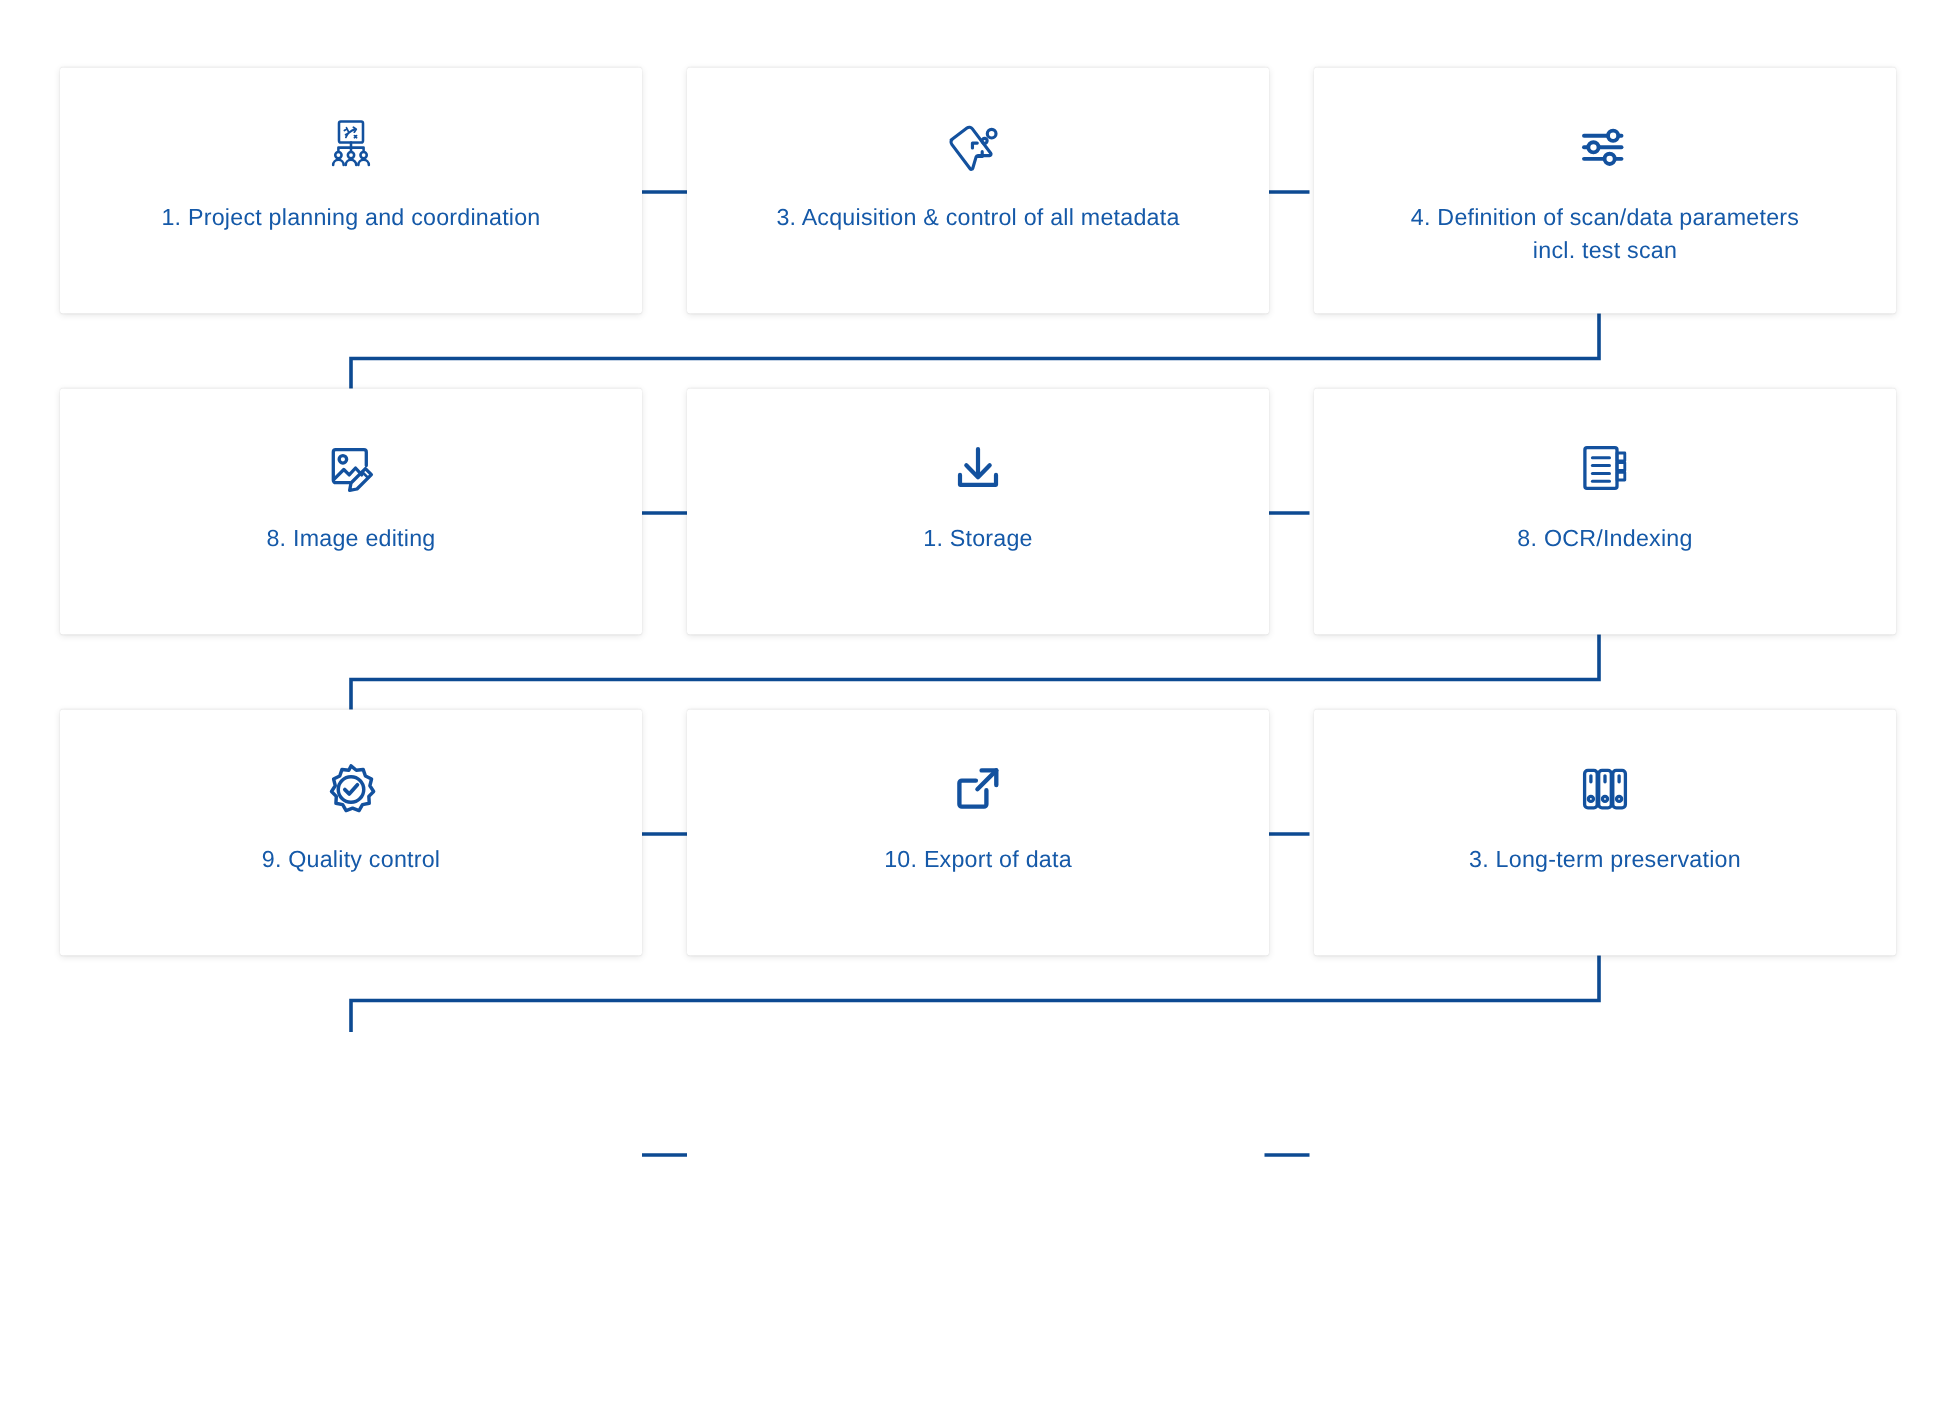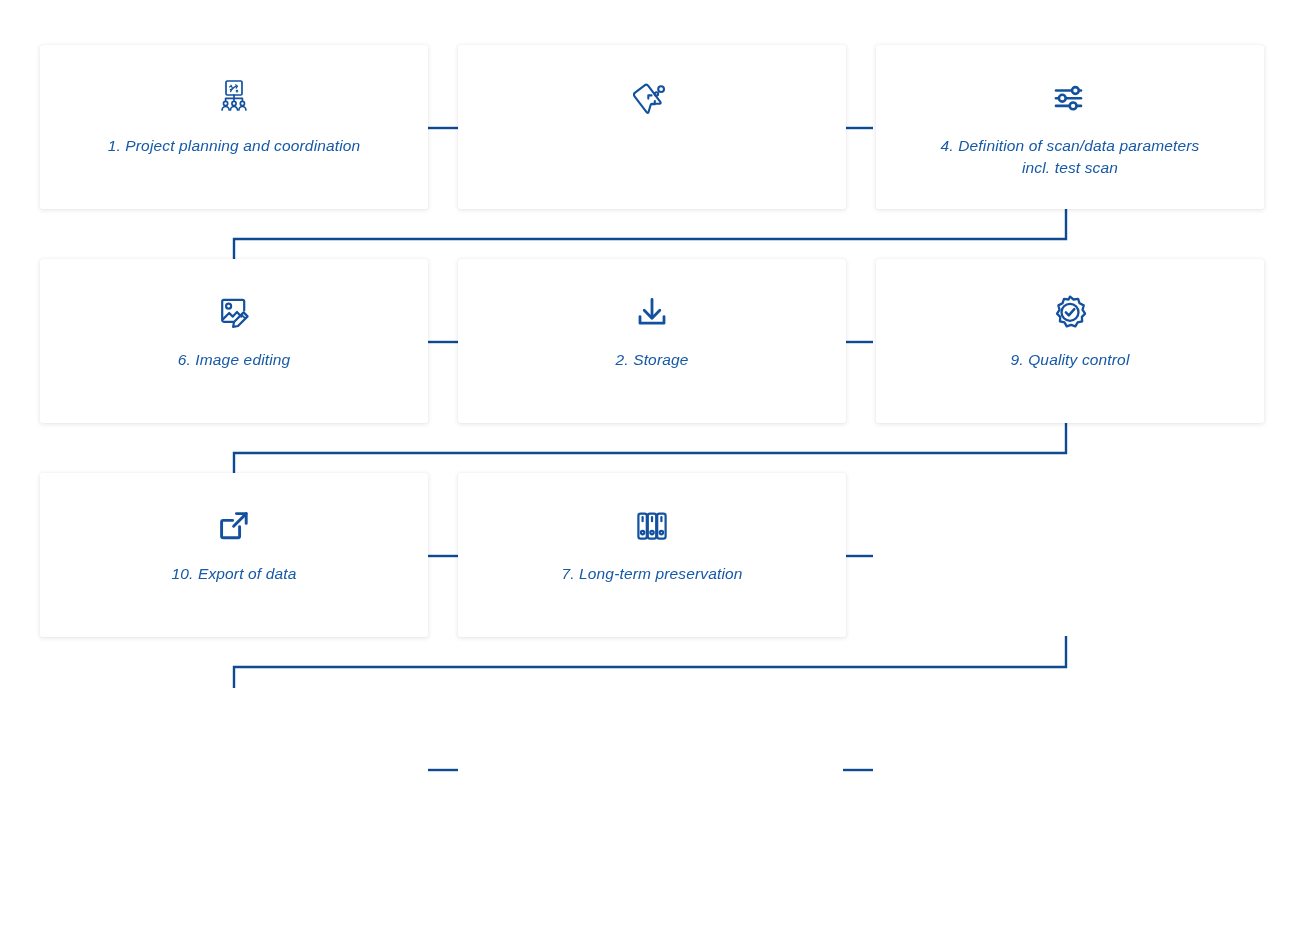--- a/index.html
+++ b/index.html
@@ -67,21 +67,20 @@
   }
   .card-icon svg { display: block; }
 
   .card-label {
     font-size: 15.5px;
     line-height: 1.45;
     color: #1559a8;
     letter-spacing: 0.15px;
     max-width: 330px;
     font-weight: 400;
-    font-style: italic;
   }
 
   
   .card.two-line { padding-top: 30px; text-align: center; }
 </style>
 </head>
 <body>
 
 <div id="stage">
 
@@ -142,20 +141,21 @@
           </g>
 
           <circle cx="31.1" cy="13.1" r="2.9"></circle>
 
           <path d="M18.3 22.6 v-3.2 h3.2"></path>
           <path d="M24.8 25.1 v3.2 h-3.2"></path>
 
           <circle cx="26.4" cy="17.9" r="1.7"></circle>
         </svg>
       </span>
+      <div class="card-label">3. Acquisition &amp; control of all metadata</div>
     </div>
 
     <div class="card two-line">
       <span class="card-icon">
         <svg width="44" height="44" viewBox="0 0 44 44" fill="none" stroke="currentColor" stroke-width="2.6" stroke-linecap="round" stroke-linejoin="round">
           <line x1="8" y1="14.5" x2="33" y2="14.5"></line>
           <circle cx="27.4" cy="14.5" r="3.4" fill="#ffffff"></circle>
           <line x1="8" y1="22.2" x2="33" y2="22.2"></line>
           <circle cx="14.3" cy="22.2" r="3.4" fill="#ffffff"></circle>
           <line x1="8" y1="29.9" x2="33" y2="29.9"></line>
@@ -173,34 +173,50 @@
       <span class="card-icon">
         <svg width="44" height="44" viewBox="0 0 44 44" fill="none" stroke="currentColor" stroke-width="2.2" stroke-linecap="round" stroke-linejoin="round">
           <path d="M32.2 20.4 V11.4 a1.6 1.6 0 0 0 -1.6 -1.6 H11.8 a1.6 1.6 0 0 0 -1.6 1.6 v18.8 a1.6 1.6 0 0 0 1.6 1.6 h9.4"></path>
           <circle cx="16.6" cy="16.2" r="2.5"></circle>
           <path d="M10.8 29.4 l6.4 -6.4 3.6 3.6 4.2 -4.6 4.2 4.6"></path>
 
           <path d="M31.6 22.4 l4 4 -9.6 9.6 -4.9 0.9 0.9 -4.9 Z"></path>
           <path d="M29.4 24.6 l4 4" stroke-width="1.8"></path>
         </svg>
       </span>
-      <div class="card-label">6. Image editing</div>
+      <div class="card-label">8. Image editing</div>
     </div>
 
     <div class="card">
       <span class="card-icon">
         <svg width="44" height="44" viewBox="0 0 44 44" fill="none" stroke="currentColor" stroke-width="2.8" stroke-linecap="round" stroke-linejoin="round">
           <line x1="22" y1="9.4" x2="22" y2="27.2"></line>
           <path d="M14.2 20.2 L22 28.2 L29.8 20.2"></path>
           <path d="M10 26.6 v6.6 h24 v-6.6"></path>
         </svg>
       </span>
-      <div class="card-label">2. Storage</div>
-    </div>
-
+      <div class="card-label">1. Storage</div>
+    </div>
+
+    <div class="card">
+      <span class="card-icon">
+        <svg width="44" height="44" viewBox="0 0 44 44" fill="none" stroke="currentColor" stroke-width="2.2" stroke-linecap="round" stroke-linejoin="round">
+          <rect x="8.6" y="8.4" width="21.4" height="27.2" rx="1.4"></rect>
+          <line x1="13.6" y1="15.2" x2="25" y2="15.2" stroke-width="2"></line>
+          <line x1="13.6" y1="20.4" x2="25" y2="20.4" stroke-width="2"></line>
+          <line x1="13.6" y1="25.6" x2="25" y2="25.6" stroke-width="2"></line>
+          <line x1="13.6" y1="30.8" x2="25" y2="30.8" stroke-width="2"></line>
+
+          <rect x="30" y="12.0" width="5.2" height="5.2" stroke-width="1.9"></rect>
+          <rect x="30" y="18.4" width="5.2" height="5.2" stroke-width="1.9"></rect>
+          <rect x="30" y="24.8" width="5.2" height="5.2" stroke-width="1.9"></rect>
+        </svg>
+      </span>
+      <div class="card-label">8. OCR/Indexing</div>
+    </div>
 
     <div class="card">
       <span class="card-icon">
         <svg width="44" height="44" viewBox="0 0 44 44" fill="none" stroke="currentColor" stroke-width="2.3" stroke-linecap="round" stroke-linejoin="round">
           <path d="M22 6.6 l3.55 2.9 4.55 -0.55 1.5 4.35 4.1 2.05 -1.1 4.45 2.5 3.85 -3.2 3.25 0.25 4.58 -4.5 0.95 -2.3 3.97 -4.3 -1.6 -4.3 1.6 -2.3 -3.97 -4.5 -0.95 0.25 -4.58 -3.2 -3.25 2.5 -3.85 -1.1 -4.45 4.1 -2.05 1.5 -4.35 4.55 0.55 Z"></path>
           <circle cx="22" cy="22.3" r="8.5"></circle>
           <path d="M17.9 22.4 l2.9 2.9 5.5 -6.1" stroke-width="2.5"></path>
         </svg>
       </span>
       <div class="card-label">9. Quality control</div>
@@ -224,18 +240,18 @@
           <rect x="17.8" y="9.6" width="8.4" height="25" rx="2.2"></rect>
           <rect x="27.2" y="9.6" width="8.4" height="25" rx="2.2"></rect>
           <line x1="12.6" y1="13.2" x2="12.6" y2="17.2" stroke-width="2.2"></line>
           <line x1="22" y1="13.2" x2="22" y2="17.2" stroke-width="2.2"></line>
           <line x1="31.4" y1="13.2" x2="31.4" y2="17.2" stroke-width="2.2"></line>
           <circle cx="12.6" cy="28.6" r="1.7"></circle>
           <circle cx="22" cy="28.6" r="1.7"></circle>
           <circle cx="31.4" cy="28.6" r="1.7"></circle>
         </svg>
       </span>
-      <div class="card-label">7. Long-term preservation</div>
+      <div class="card-label">3. Long-term preservation</div>
     </div>
 
 
   </div>
 </div>
 
 </body></html>

